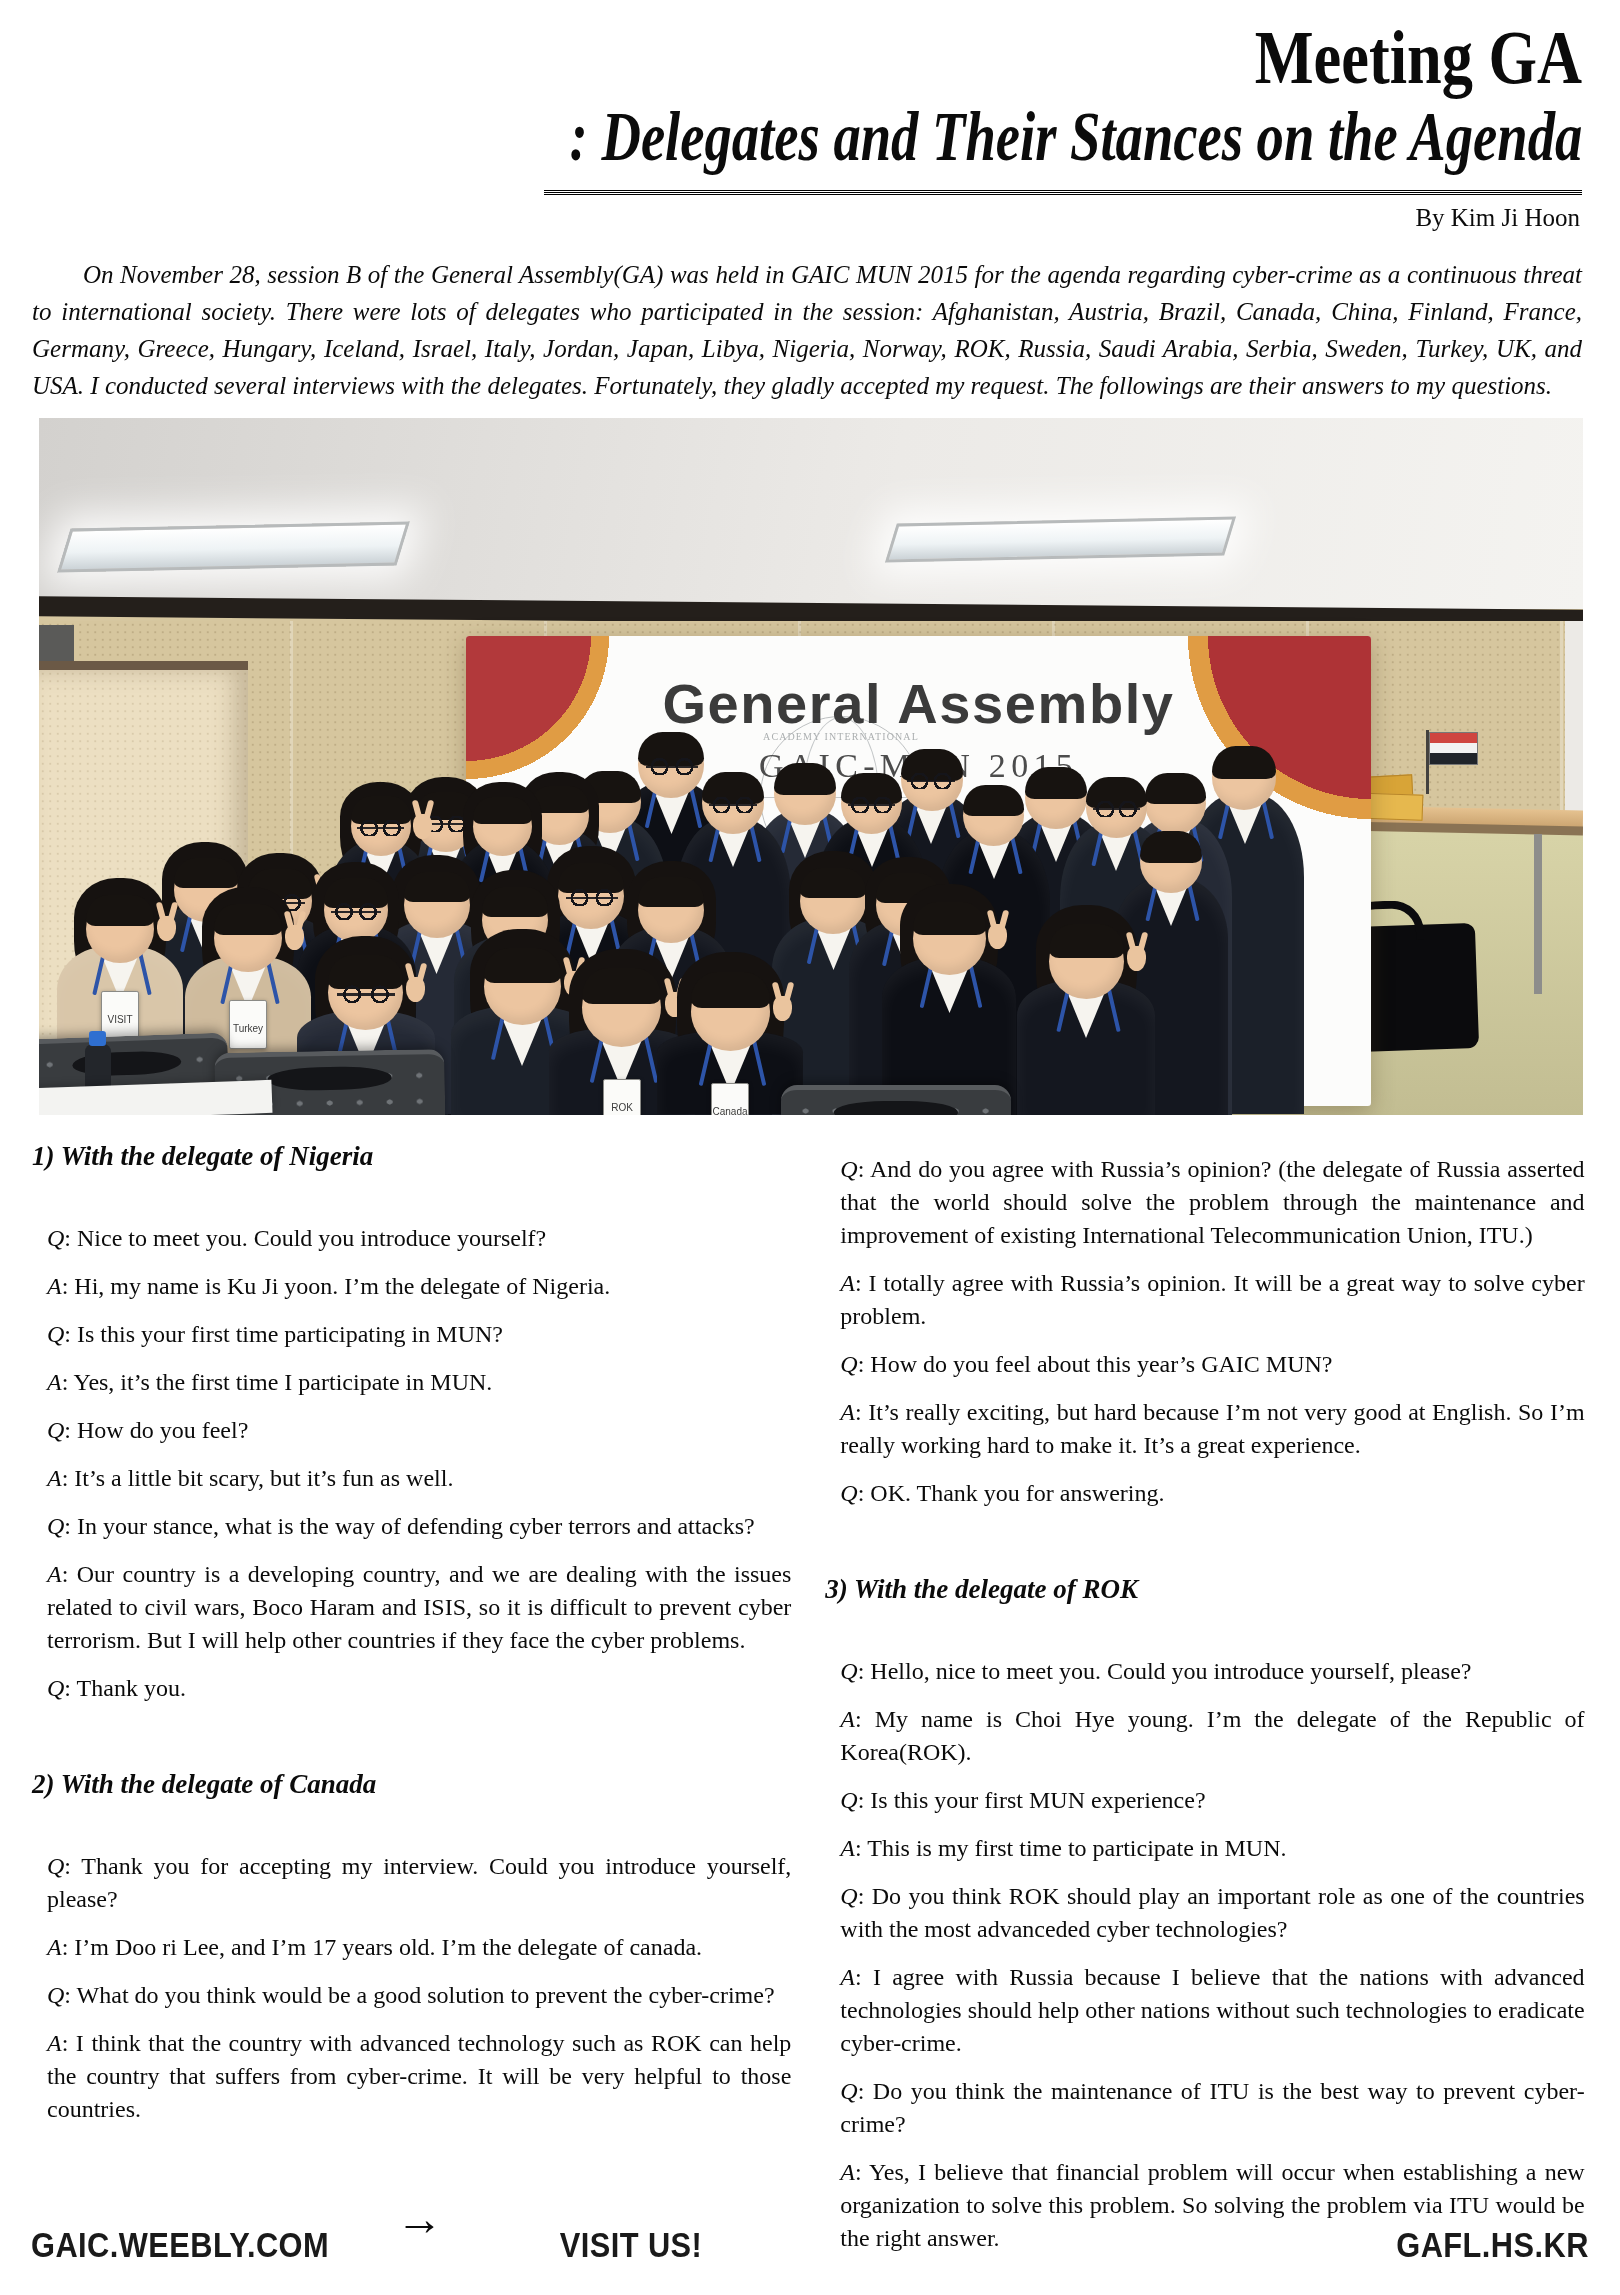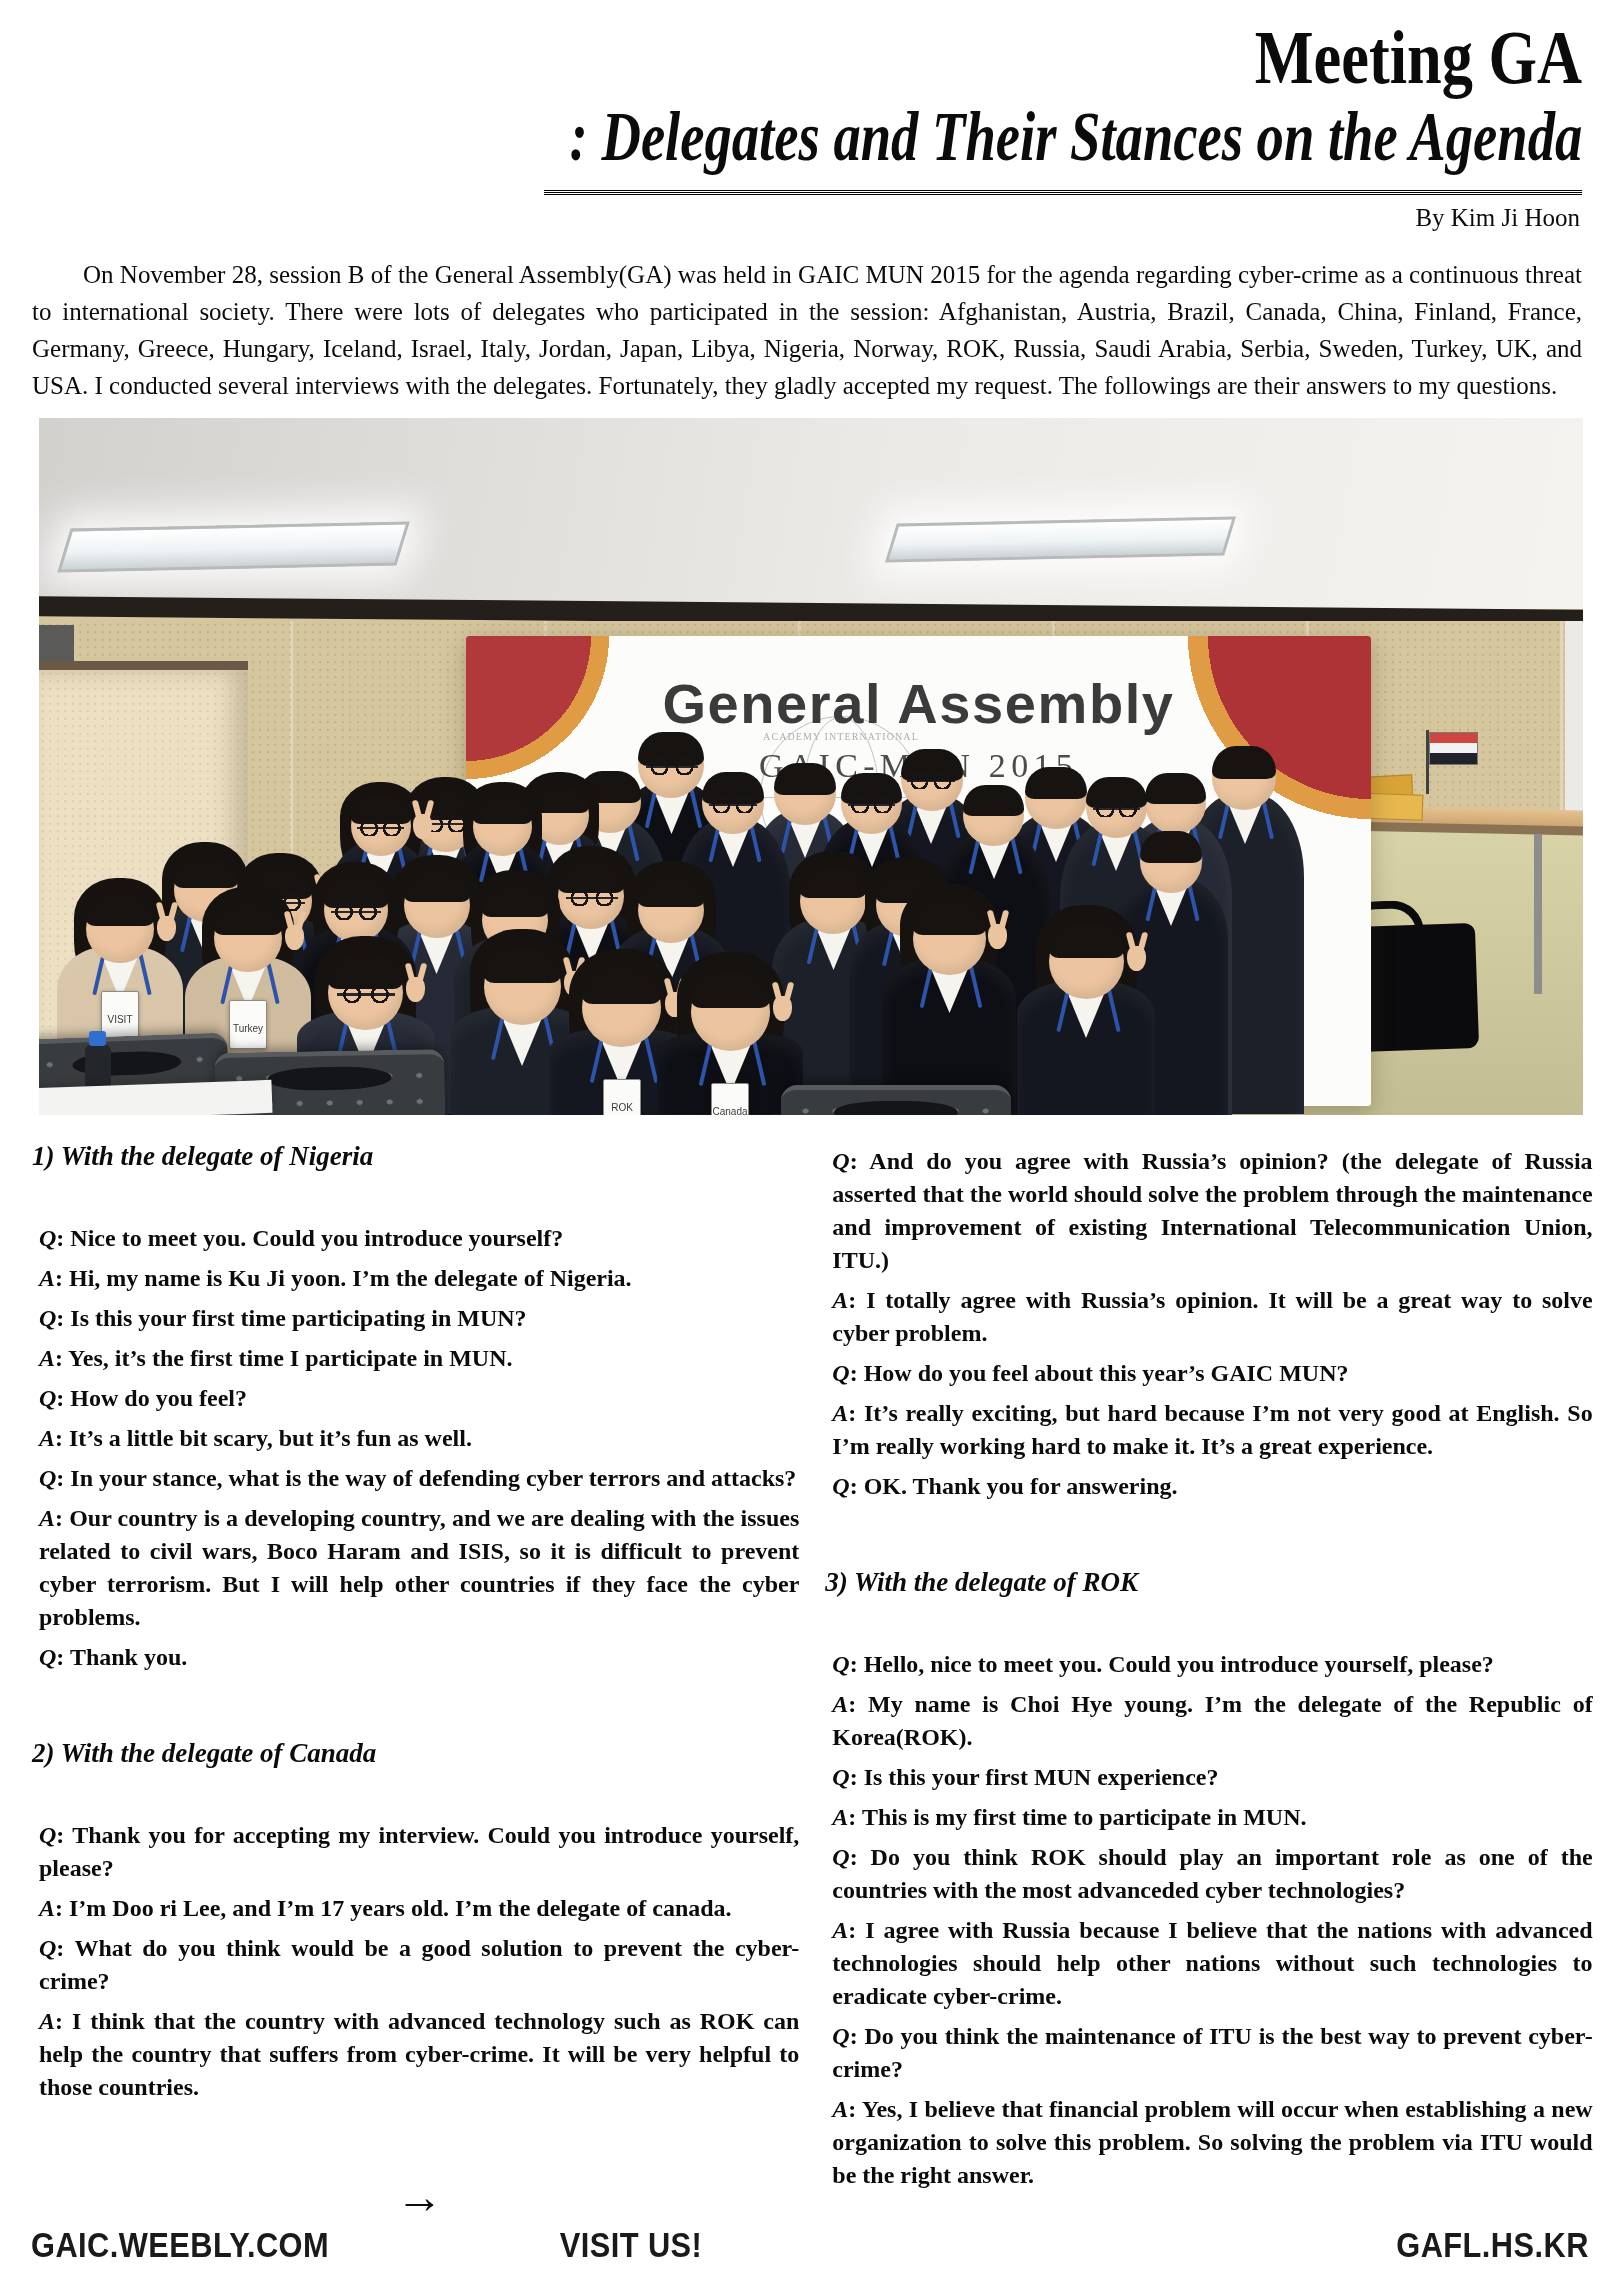--- a/index.html
+++ b/index.html
@@ -10,21 +10,21 @@
   .masthead{padding:18px 39px 0 32px;text-align:right;}
   .title{display:inline-block;font-size:76px;font-weight:bold;line-height:1.04;
          transform:scaleX(.82);transform-origin:100% 50%;white-space:nowrap;}
   .subtitle{display:inline-block;font-size:70px;font-weight:bold;font-style:italic;line-height:1.05;
          transform:scaleX(.78);transform-origin:100% 50%;white-space:nowrap;margin-top:3.2px;}
   .rule{margin:16px 39px 0 auto;width:1038px;height:5.3px;
         background:linear-gradient(#000 0 1.1px,#fff 1.1px 2.1px,#000 2.1px 3.2px,#fff 3.2px 4.3px,#000 4.3px 5.3px);}
   .byline{margin:8.5px 41px 0 0;text-align:right;font-size:25px;}
 
   
-  .intro{margin:24.6px 39px 0 32px;font-size:25px;line-height:37px;text-align:justify;text-indent:51px;}
+  .intro{margin:24.6px 39px 0 32px;font-size:25px;line-height:37px;text-align:justify;text-indent:51px;font-style:italic;}
 
   
   .photo{position:relative;margin:14px 38px 0 39px;width:1544px;height:697px;overflow:hidden;background:#d6c69e;}
   .ceiling{position:absolute;left:0;top:0;right:0;height:191px;
            background:linear-gradient(100deg,#d3d1ce,#eceae7 55%,#f4f3f0);}
   .lightfix{position:absolute;background:linear-gradient(#ffffff,#eef3f5 55%,#ccd3d7);
             border:3.2px solid #b7babb;transform:skewX(-18deg) rotate(-1.2deg);
             box-shadow:0 0 37px 14px rgba(255,255,255,.9);}
   .light-left{left:26px;top:107px;width:331px;height:38px;}
   .light-right{left:853px;top:102px;width:331px;height:33px;}
@@ -105,21 +105,21 @@
        background:#141518;border-radius:50% / 60%;}
   .bottle{position:absolute;background:#23262b;border-radius:7.5px;}
   .cap{position:absolute;background:#2f6fd0;border-radius:3.2px;}
   .tabletop{position:absolute;background:#f3f3f1;transform:rotate(-2deg);box-shadow:0 -2.1px 8.5px rgba(0,0,0,.2);}
 
   
   .cols{display:flex;gap:19px;margin:22.4px 21.4px 0 32px;font-size:24px;line-height:33px;}
   .col{flex:1;min-width:0;}
   h2.sec{font-size:27px;line-height:32px;font-style:italic;font-weight:bold;margin:63px 0 50px 0;}
   .col h2.sec:first-child{margin-top:2.1px;}
-  .qa{margin:7px;text-align:justify;font-weight:bold;}
+  .qa{margin:15px;text-align:justify;}
   .qa .sp{font-style:italic;}
   .arrow{margin-top:70px;text-align:center;font-size:47px;line-height:47px;}
 
   
   .footer{position:absolute;left:31px;right:32px;top:2225px;display:flex;align-items:baseline;
           font-family:"Liberation Sans",sans-serif;font-weight:bold;font-size:35px;color:#1a1a1a;letter-spacing:0.5px;}
   .footer .fl{flex:1;text-align:left;}
   .footer .fc{flex:1;}
   .footer .fr{flex:1;text-align:right;}
   .footer span{display:inline-block;transform:scaleX(.88);}

